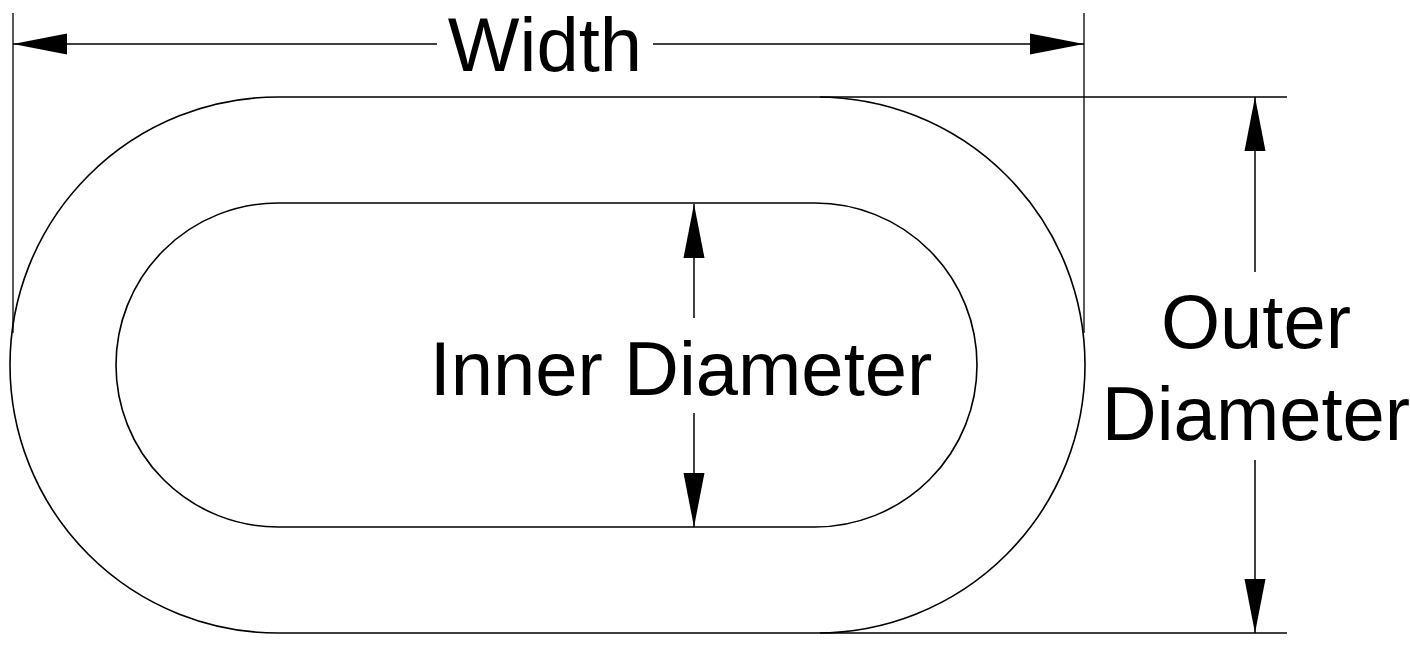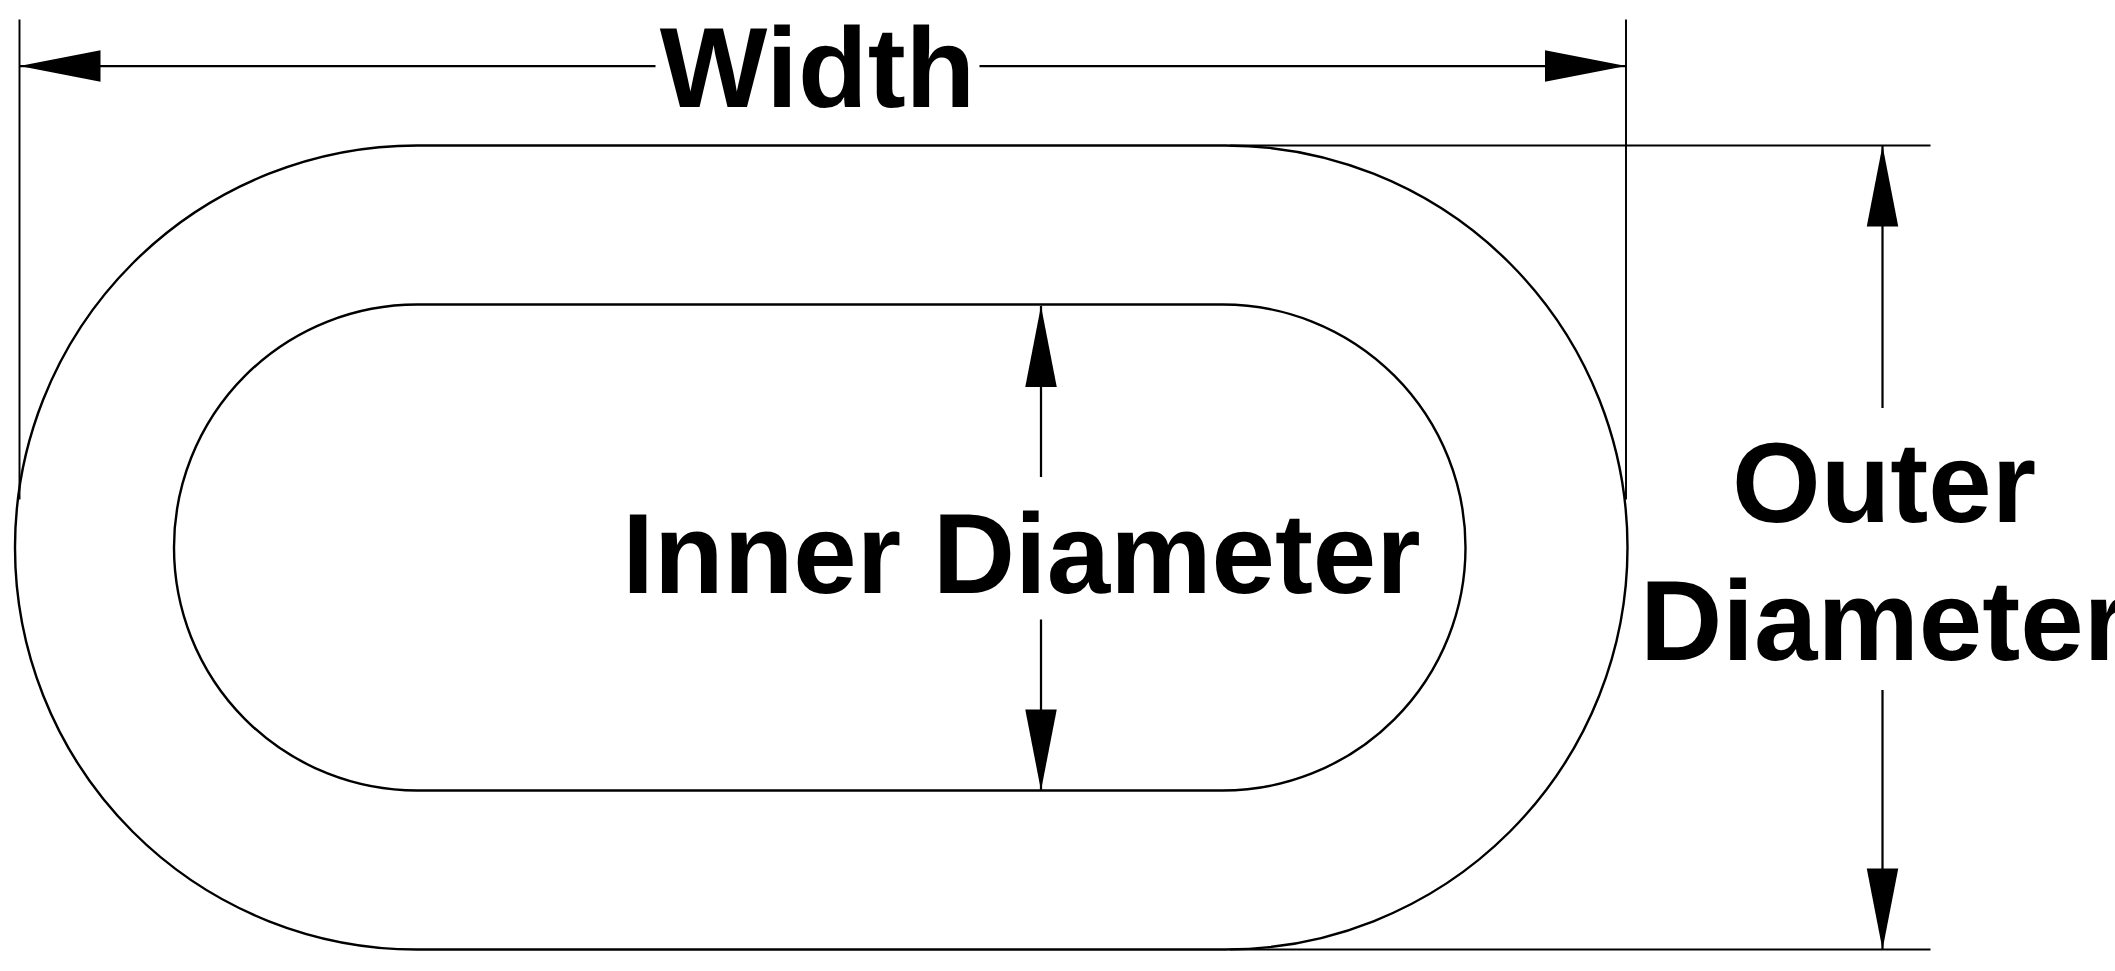--- a/index.html
+++ b/index.html
@@ -6,21 +6,20 @@
     margin: 0;
     padding: 0;
     background: #ffffff;
   }
   .stage {
     position: relative;
     width: 1410px;
     height: 647px;
     background: #ffffff;
     overflow: hidden;
-    font-weight: bold;
   }
   svg {
     display: block;
   }
   .dim-text {
     font-family: "Liberation Sans", sans-serif;
     font-size: 76px;
     fill: #000000;
   }
 </style>

